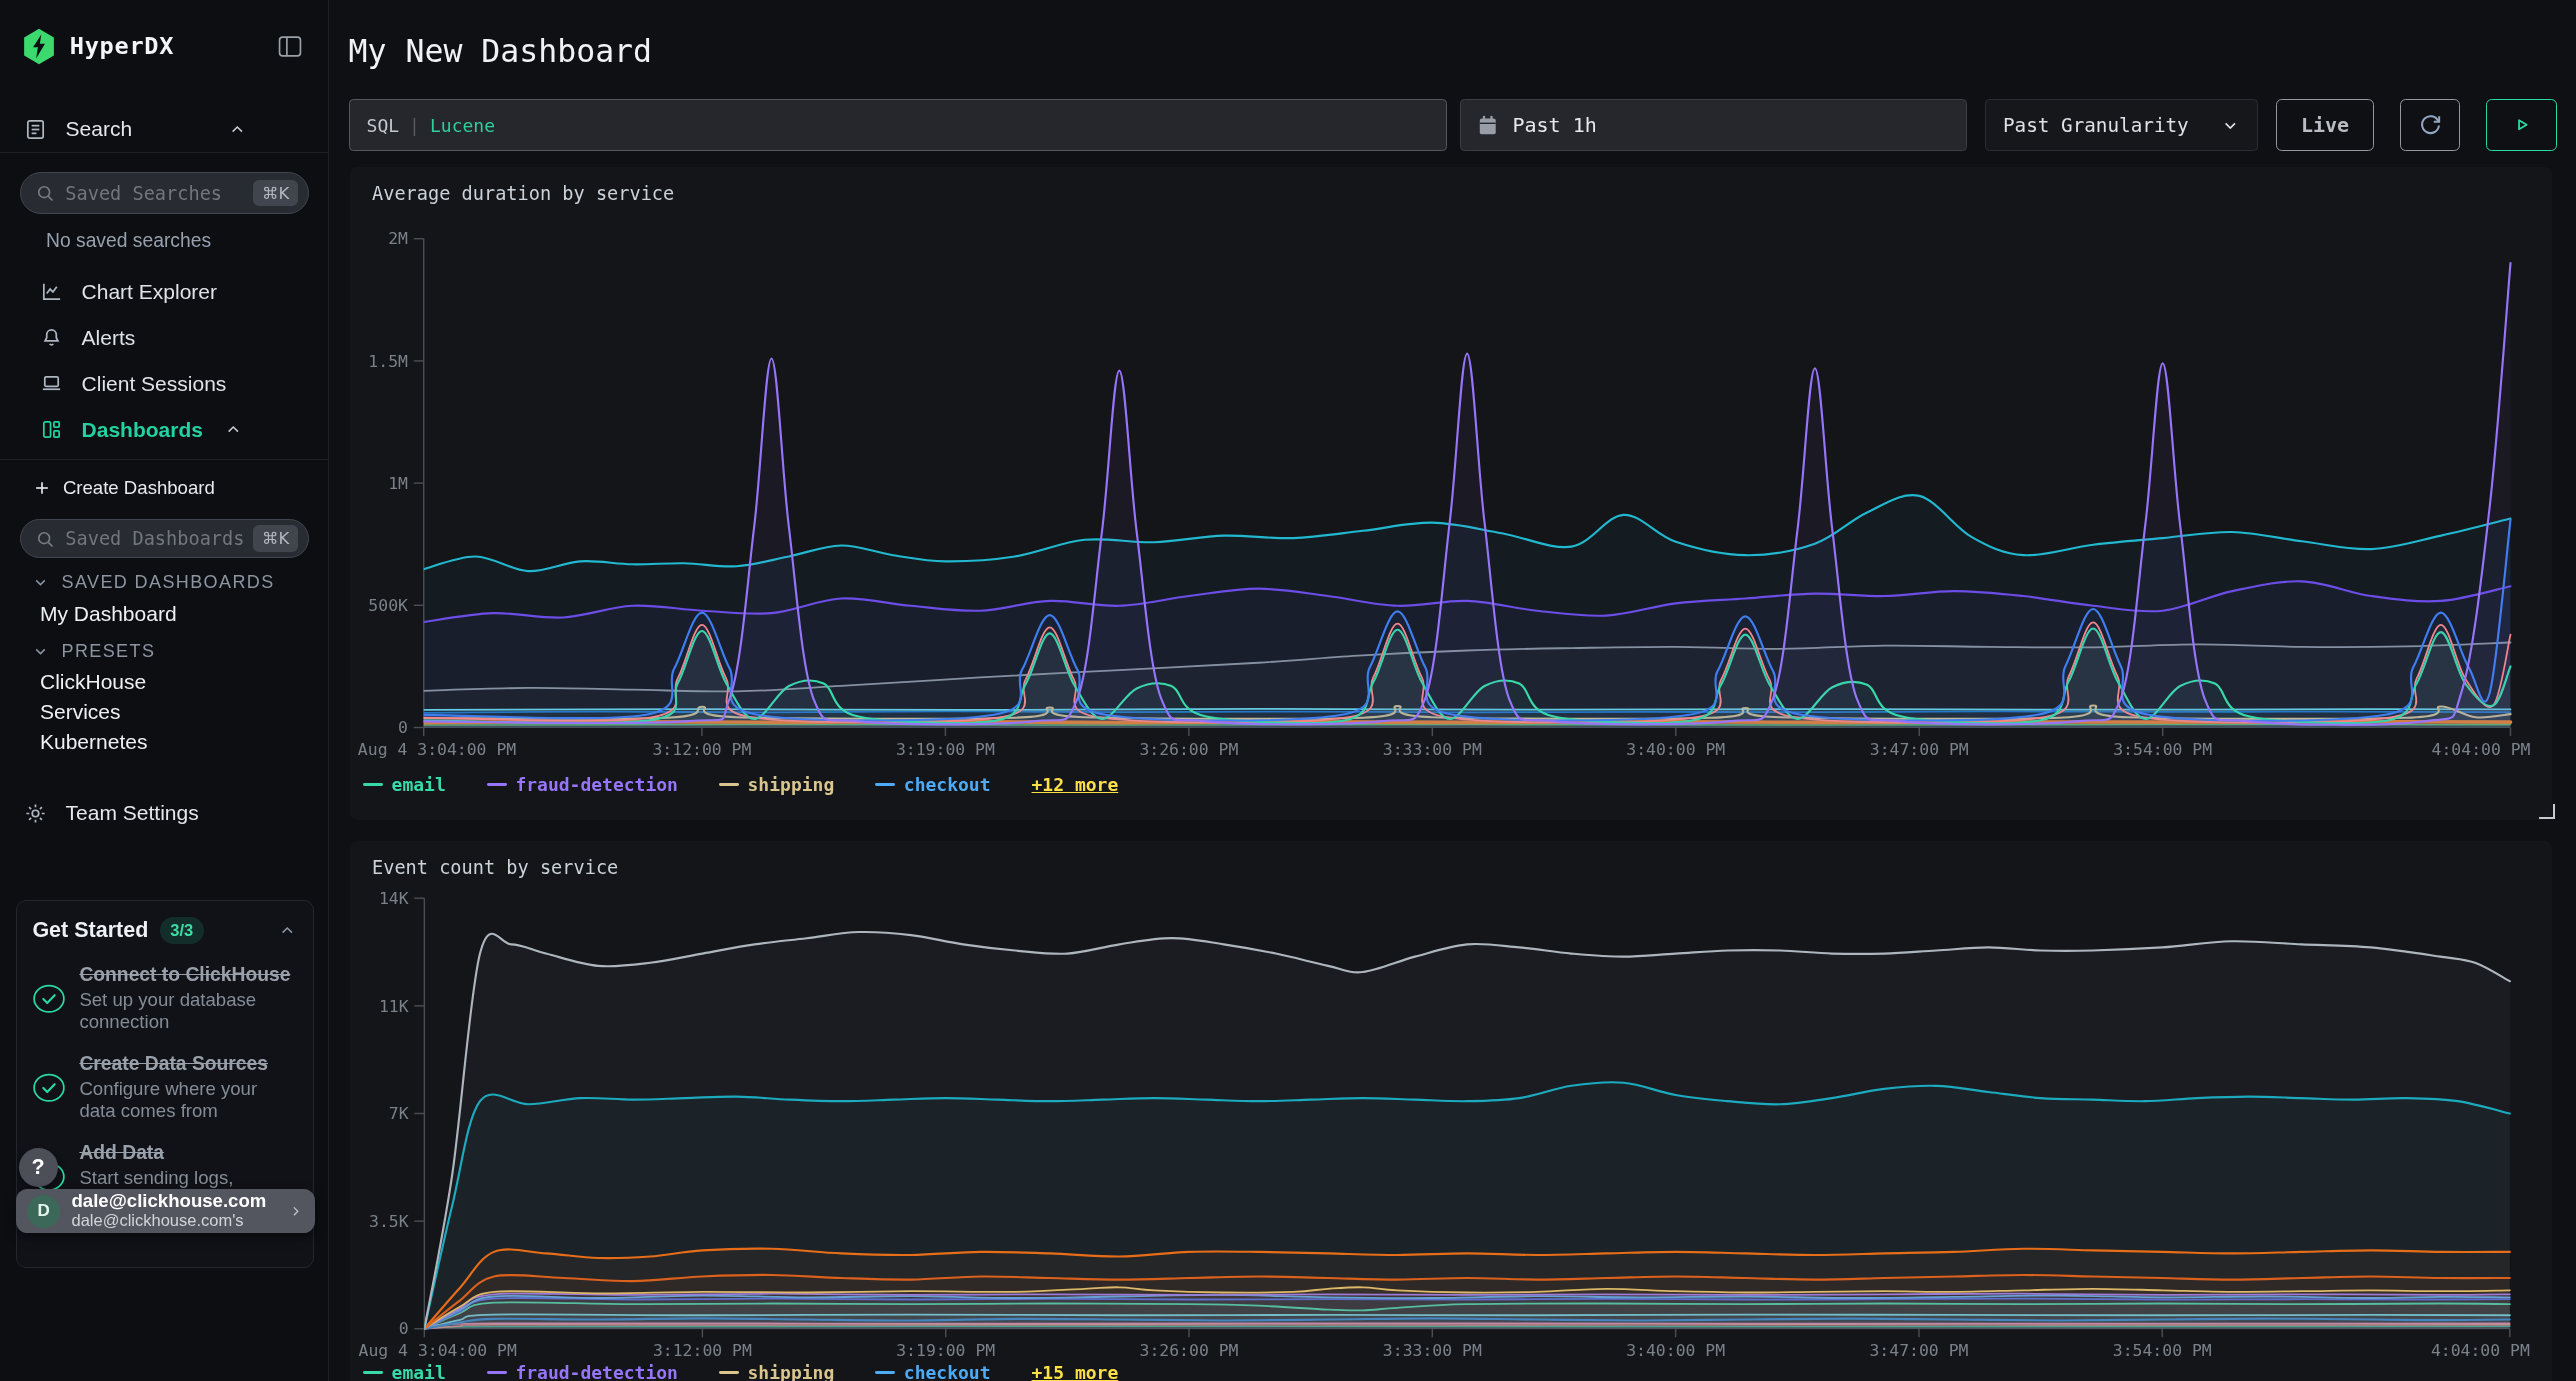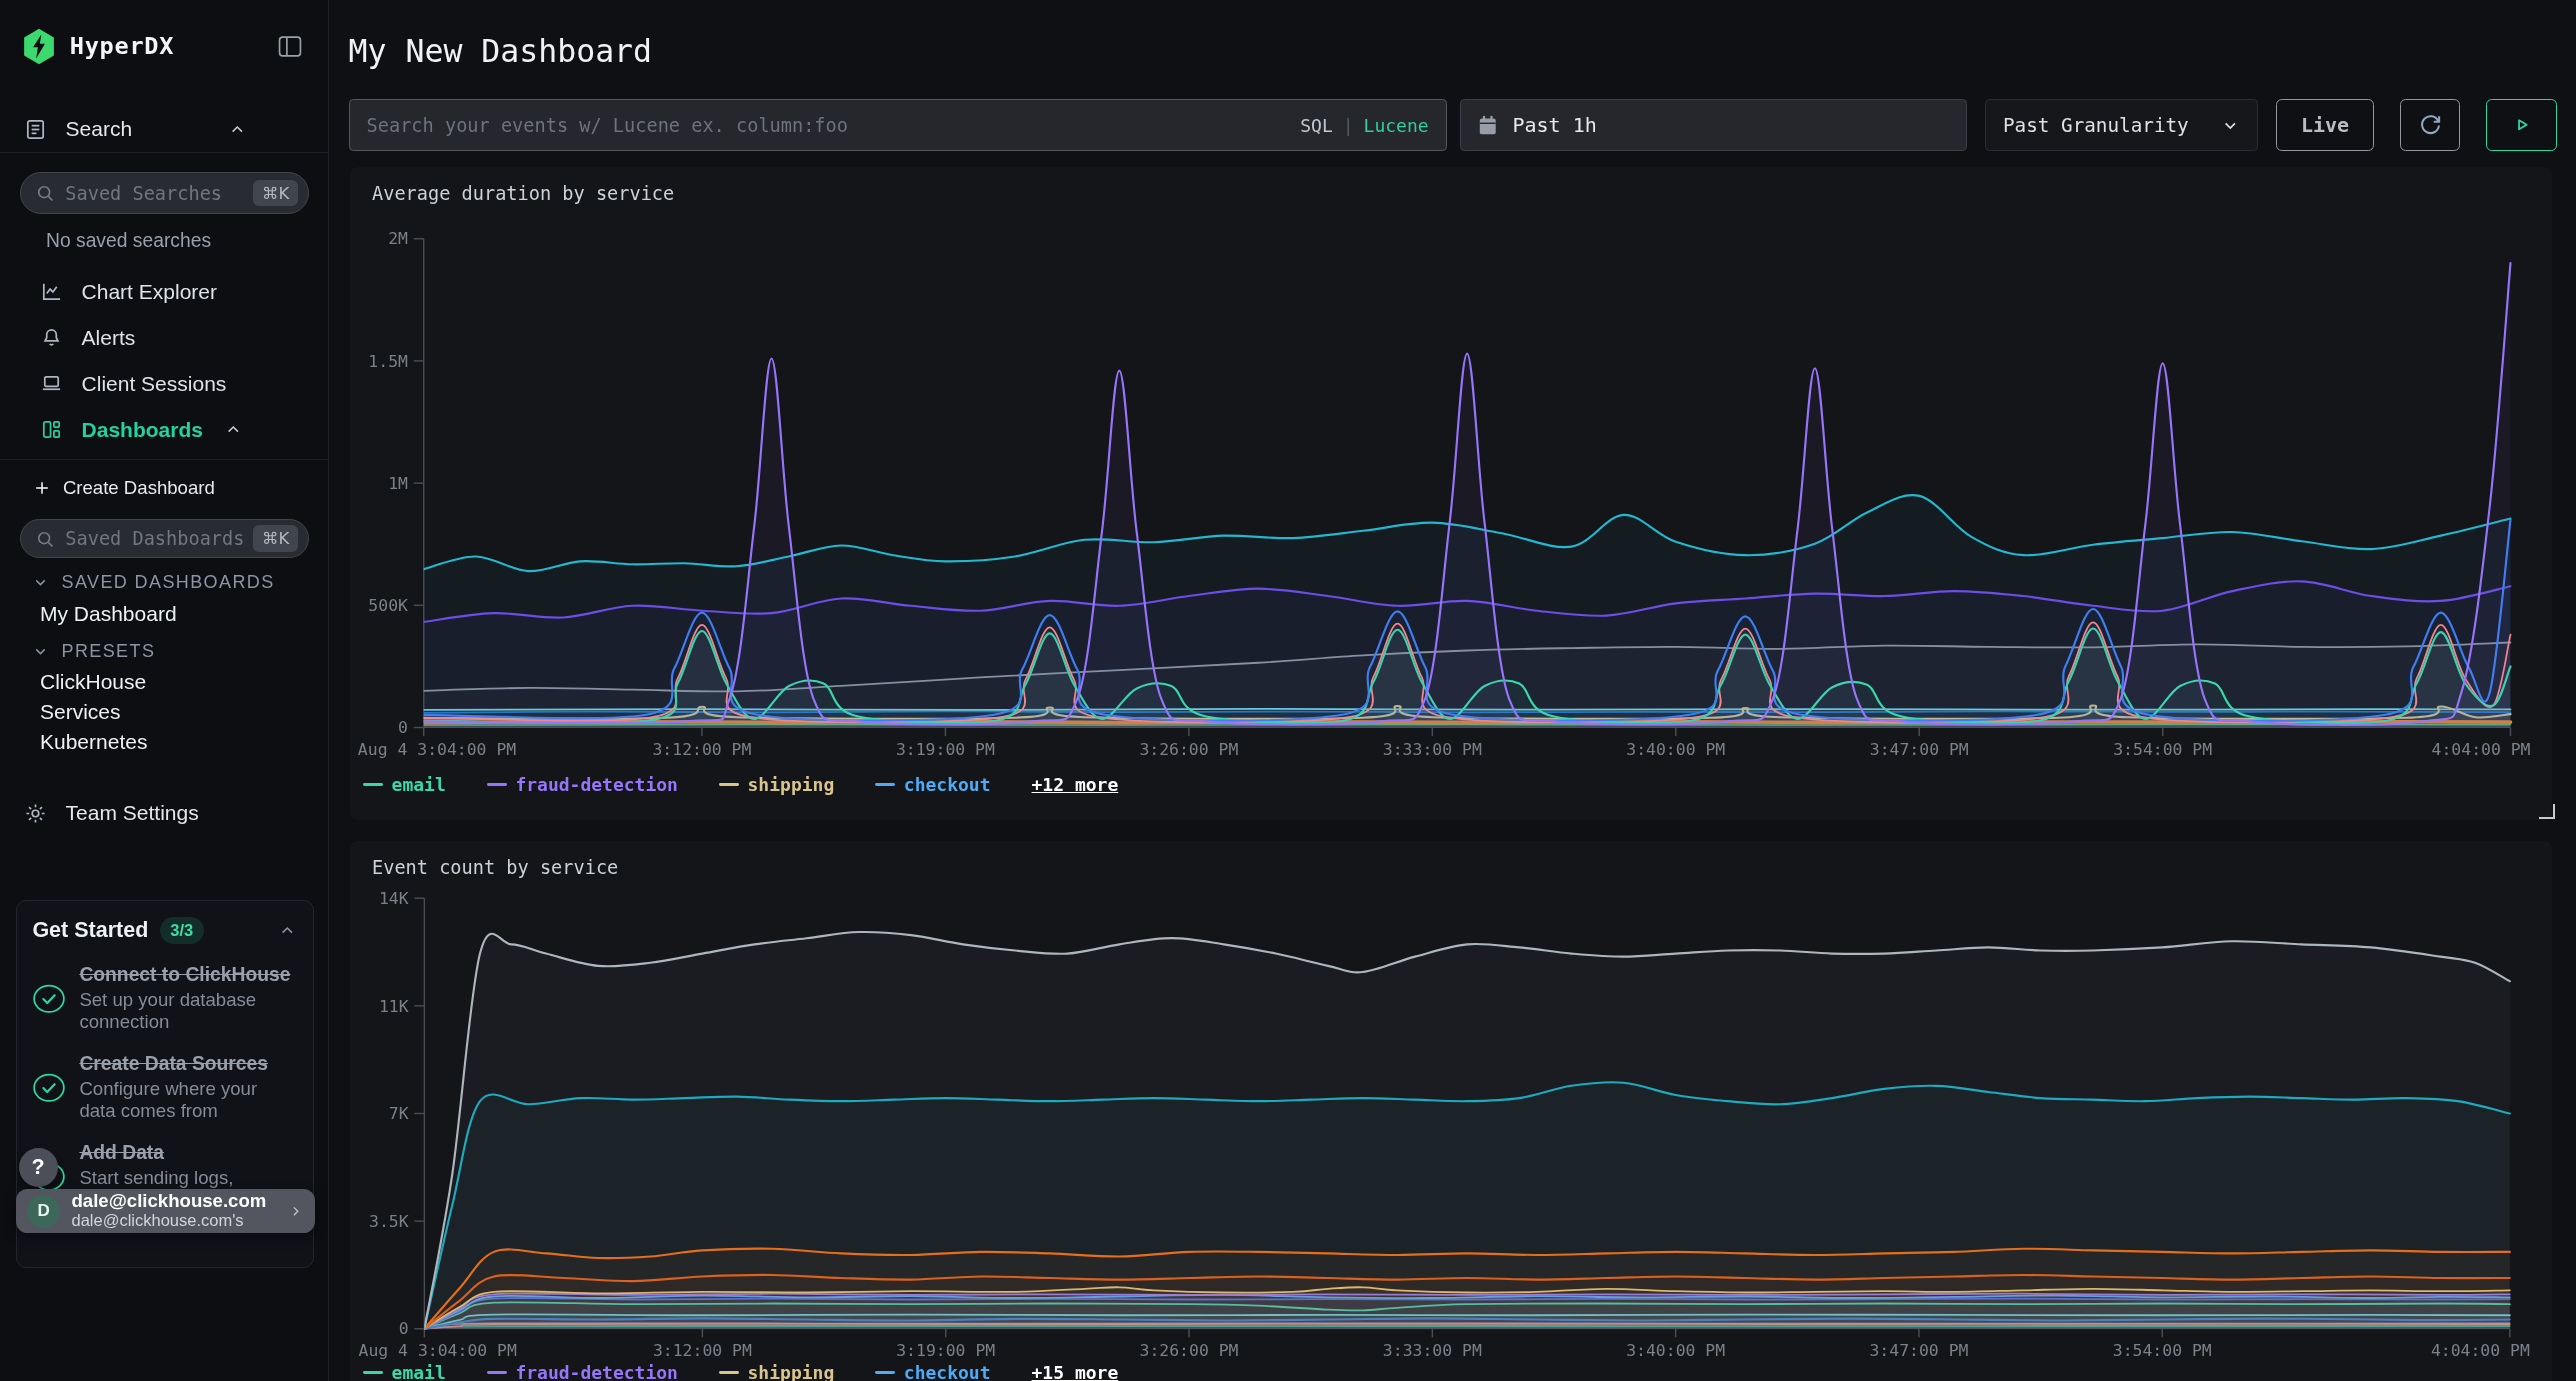--- a/index.html
+++ b/index.html
@@ -70,21 +70,21 @@
   .panel{position:absolute;left:20px;width:2202px;background:#131519;border-radius:7.2px;}
   #panel-0{top:167px;height:653px;}
   #panel-1{top:841px;height:565px;}
   .panel-title{position:absolute;left:22px;top:15.7px;font-family:"DejaVu Sans Mono",monospace;
                font-size:18.6px;color:#ccd2d9;cursor:grab;}
   .plot{position:absolute;left:0;top:0;}
   .ax{font-family:"DejaVu Sans Mono",monospace;font-size:23px;fill:#7b8189;}
   .legend{position:absolute;left:13px;display:flex;gap:41px;font-family:"DejaVu Sans Mono",monospace;font-size:18px;font-weight:bold;}
   .legend .item{display:flex;align-items:center;cursor:pointer;}
   .legend .dash{display:inline-block;width:20px;height:2.9px;border-radius:1.4px;margin-right:8.6px;}
-  .legend .more{color:#ffffff;text-decoration:underline;cursor:pointer;}
+  .legend .more{color:#fde047;text-decoration:underline;cursor:pointer;}
   .resize-handle{position:absolute;right:-2.9px;bottom:1.4px;width:14.3px;height:13px;
                  border-right:2.9px solid #c6c9ce;border-bottom:2.9px solid #c6c9ce;cursor:nwse-resize;}
   svg{display:block;}
 </style>
 </head>
 <body>
 <div id="app">
 
 <aside id="sidebar">
   <div class="logo-row">
@@ -261,21 +261,20 @@
     <svg width="15.7" height="18.6" viewBox="0 0 24 24" fill="none" stroke="#c3c6cd" stroke-width="2">
           <polyline points="9 6 15 12 9 18"></polyline>
         </svg>
   </div>
 </aside>
 
 <main id="main">
   <h1 id="page-title" class="mono">My New Dashboard</h1>
 
   <div class="inputbox" id="search-events">
-    <span class="ph">Search your events w/ Lucene ex. column:foo</span>
     <span class="lang-sql">SQL</span>
     <span class="lang-sep">|</span>
     <span class="lang-lucene">Lucene</span>
   </div>
 
   <div class="inputbox" id="time-range">
     <svg width="21.5" height="23" viewBox="0 0 24 26">
           <rect x="3" y="5" width="18" height="18" rx="2.5" fill="#989ea8"></rect>
           <rect x="6.5" y="2" width="2.6" height="5" rx="1.2" fill="#989ea8"></rect>
           <rect x="14.9" y="2" width="2.6" height="5" rx="1.2" fill="#989ea8"></rect>

